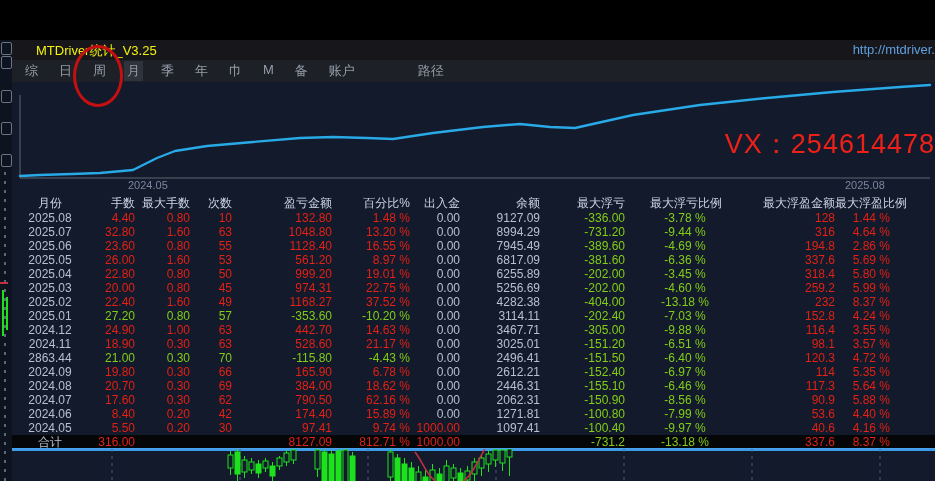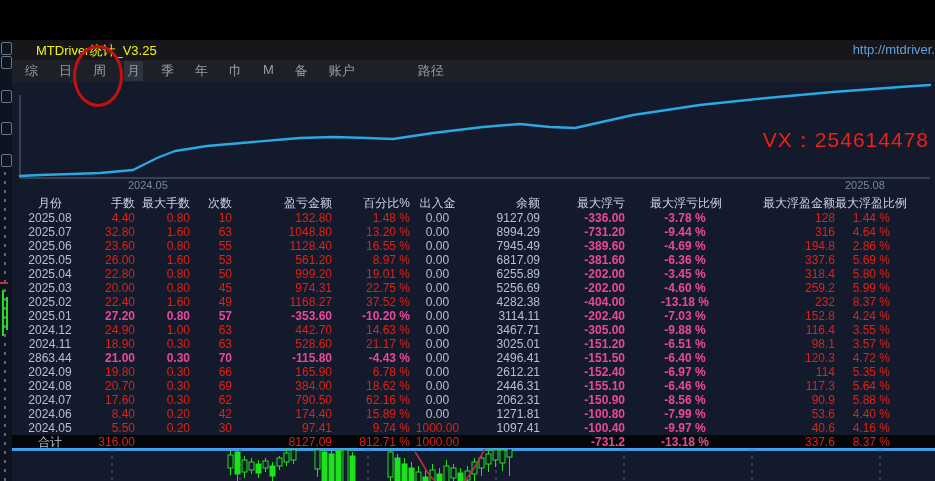--- a/index.html
+++ b/index.html
@@ -15,40 +15,40 @@
   .menu-item{color:#949ca8;font-size:13px;margin-right:15px;padding:1px 3px;cursor:default;}
   .menu-item.active{background:#2e333c;}
   .menu-item.gapped{margin-left:42px;}
   .red-circle{position:absolute;left:73px;top:5px;width:44px;height:56px;border:3px solid #c41010;
     border-radius:50%;z-index:40;pointer-events:none;}
   
   .equity{position:absolute;left:12px;top:42px;width:923px;height:112px;}
   .equity svg{position:absolute;left:0;top:0;}
   .xlab{position:absolute;top:97px;color:#7b87a0;font-size:11px;}
   .xlab.l{left:116px;} .xlab.r{left:833px;}
-  .vx{position:absolute;right:6px;top:44px;color:#ef2018;font-size:21px;letter-spacing:1px;white-space:nowrap;}
+  .vx{position:absolute;right:0;top:44px;color:#ef2018;font-size:27px;letter-spacing:1px;white-space:nowrap;}
   
   .table{position:absolute;left:12px;top:156px;width:923px;}
   .trow{display:flex;height:14px;line-height:14px;font-size:12px;white-space:nowrap;}
   .trow.hdr{height:15px;line-height:15px;color:#ccd4e2;}
   .trow.total{background:#050607;border-bottom:2px solid #3d9bed;}
   .cell{box-sizing:border-box;overflow:visible;}
   .c0{width:72px;text-align:center;padding-left:4px;}
   .c1{width:55px;text-align:right;padding-right:4px;}
   .c2{width:58px;text-align:right;padding-right:7px;}
   .c3{width:45px;text-align:right;padding-right:10px;}
   .c4{width:95px;text-align:right;padding-right:5px;}
   .c5{width:78px;text-align:right;padding-right:5px;}
-  .c6{width:60px;text-align:center;padding-right:15px;}
+  .c6{width:60px;text-align:right;padding-right:15px;}
   .c7{width:85px;text-align:right;padding-right:20px;}
   .c8{width:90px;text-align:right;padding-right:25px;}
   .c9{width:95px;text-align:center;padding-right:25px;}
   .c10{width:90px;text-align:right;padding-left:18px;}
   .c11{width:100px;text-align:right;padding-right:45px;}
-  .t-lab{color:#b7c0ce;} .t-red{color:#e32114;} .t-grn{color:#ec4899;font-weight:bold;}
+  .t-lab{color:#b7c0ce;} .t-red{color:#e32114;} .t-grn{color:#84cc16;}
   
   .candles{position:absolute;left:12px;top:409px;width:923px;height:65px;}
   .blue-line{position:absolute;left:12px;top:408px;width:923px;height:1px;background:#4aa3e8;}
   .bottom-bar{position:absolute;left:0;top:474px;width:935px;height:7px;background:#06070a;z-index:6;}
   .watermark{position:absolute;left:776px;top:443px;font-size:25px;font-weight:bold;color:#8f9092;
     letter-spacing:1px;z-index:7;white-space:nowrap;}
   
   .left-strip{position:absolute;left:0;top:0;width:12px;height:481px;background:#0e1320;z-index:30;}
   .frag{position:absolute;left:1px;width:9px;height:11px;border:1px solid #6b7585;border-radius:2px;}
   .tickcol{position:absolute;left:4px;top:132px;width:2px;height:335px;

